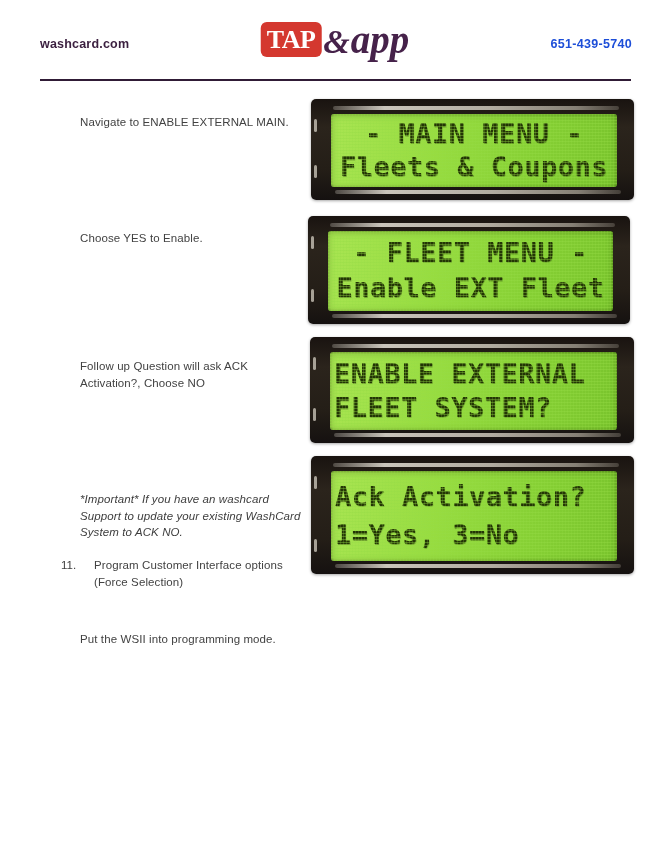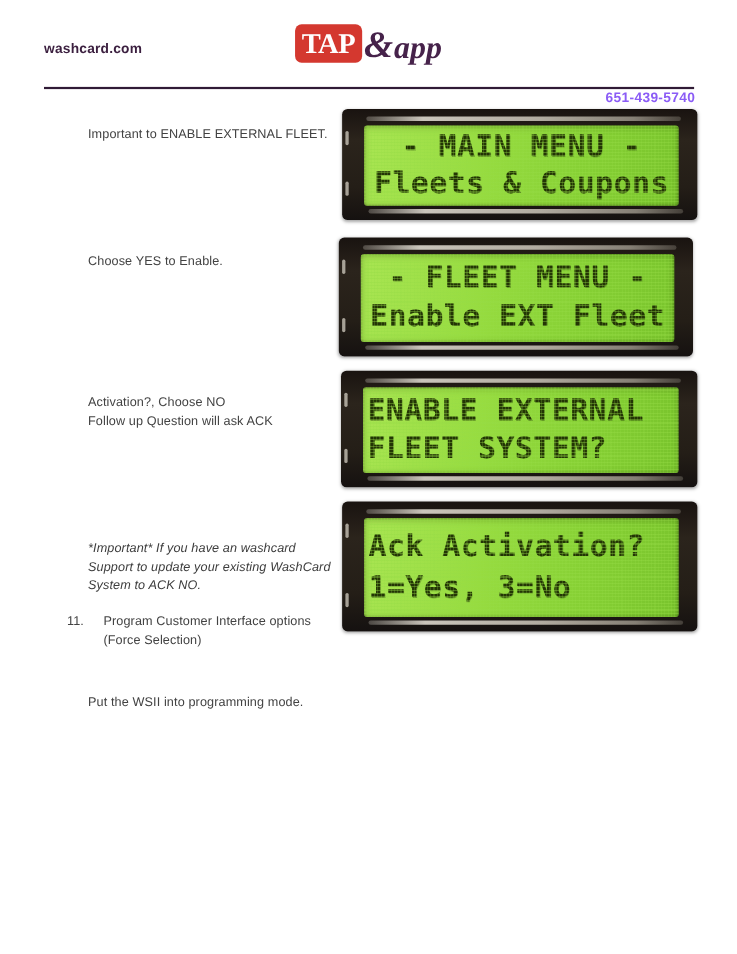--- a/index.html
+++ b/index.html
@@ -11,40 +11,40 @@
     overflow:hidden;
   }
 
   
   .site-link{
     position:absolute;left:40px;top:37px;
     font-size:12.5px;font-weight:bold;color:#3b1f3f;letter-spacing:0.2px;
   }
   .phone{
     position:absolute;right:38px;top:37px;
-    font-size:12.5px;font-weight:bold;color:#8b5cf6;letter-spacing:0.3px;margin-top:45px;
+    font-size:12.5px;font-weight:bold;color:#1d4ed8;letter-spacing:0.3px;
   }
   .logo{
     position:absolute;left:50%;top:22px;transform:translateX(-50%);
     display:flex;align-items:flex-end;
   }
   .logo-tap{
     background:#d4382f;color:#ffffff;
     font-family:"Liberation Serif",serif;font-weight:bold;
     font-size:26px;line-height:1;
     padding:5px 6px 4px 6px;border-radius:6px;
     letter-spacing:-0.5px;
   }
   .logo-amp{
     font-family:"Liberation Serif",serif;font-style:italic;font-weight:bold;
     color:#46224a;font-size:34px;line-height:0.85;margin-left:2px;
   }
   .logo-app{
     font-family:"Liberation Serif",serif;font-style:italic;font-weight:bold;
-    color:#46224a;font-size:29px;line-height:0.9;margin-left:1px;
+    color:#46224a;font-size:39px;line-height:0.9;margin-left:1px;
   }
   .header-rule{
     position:absolute;left:40px;top:79px;width:591px;height:2px;
     background:#301b36;
   }
 
   
   .para{
     position:absolute;
     font-size:11.5px;line-height:16.6px;color:#424242;letter-spacing:0.1px;
@@ -112,21 +112,21 @@
     <div class="logo">
       <span class="logo-tap">TAP</span>
       <span class="logo-amp">&amp;</span>
       <span class="logo-app">app</span>
     </div>
     <div class="phone">651-439-5740</div>
     <div class="header-rule"></div>
   </div>
 
   <div class="para" style="left:80px;top:114px;">
-    <span class="ln">Important to ENABLE EXTERNAL FLEET.</span>
+    <span class="ln">Navigate to ENABLE EXTERNAL MAIN.</span>
   </div>
   <div class="lcd-photo" style="left:311px;top:99px;width:323px;height:101px;">
     <div class="hl top"></div>
     <div class="hl bottom"></div>
     <div class="screw t"></div>
     <div class="screw b"></div>
     <div class="screen center">
       <div class="lcd-line">- MAIN MENU -</div>
       <div class="lcd-line">Fleets &amp; Coupons</div>
     </div>
@@ -140,22 +140,22 @@
     <div class="hl bottom"></div>
     <div class="screw t"></div>
     <div class="screw b"></div>
     <div class="screen center">
       <div class="lcd-line">- FLEET MENU -</div>
       <div class="lcd-line">Enable EXT Fleet</div>
     </div>
   </div>
 
   <div class="para" style="left:80px;top:358px;">
+    <span class="ln">Follow up Question will ask ACK</span>
     <span class="ln">Activation?, Choose NO</span>
-    <span class="ln">Follow up Question will ask ACK</span>
   </div>
   <div class="lcd-photo" style="left:310px;top:337px;width:324px;height:106px;">
     <div class="hl top"></div>
     <div class="hl bottom"></div>
     <div class="screw t"></div>
     <div class="screw b"></div>
     <div class="screen left">
       <div class="lcd-line">ENABLE EXTERNAL</div>
       <div class="lcd-line">FLEET SYSTEM?</div>
     </div>

